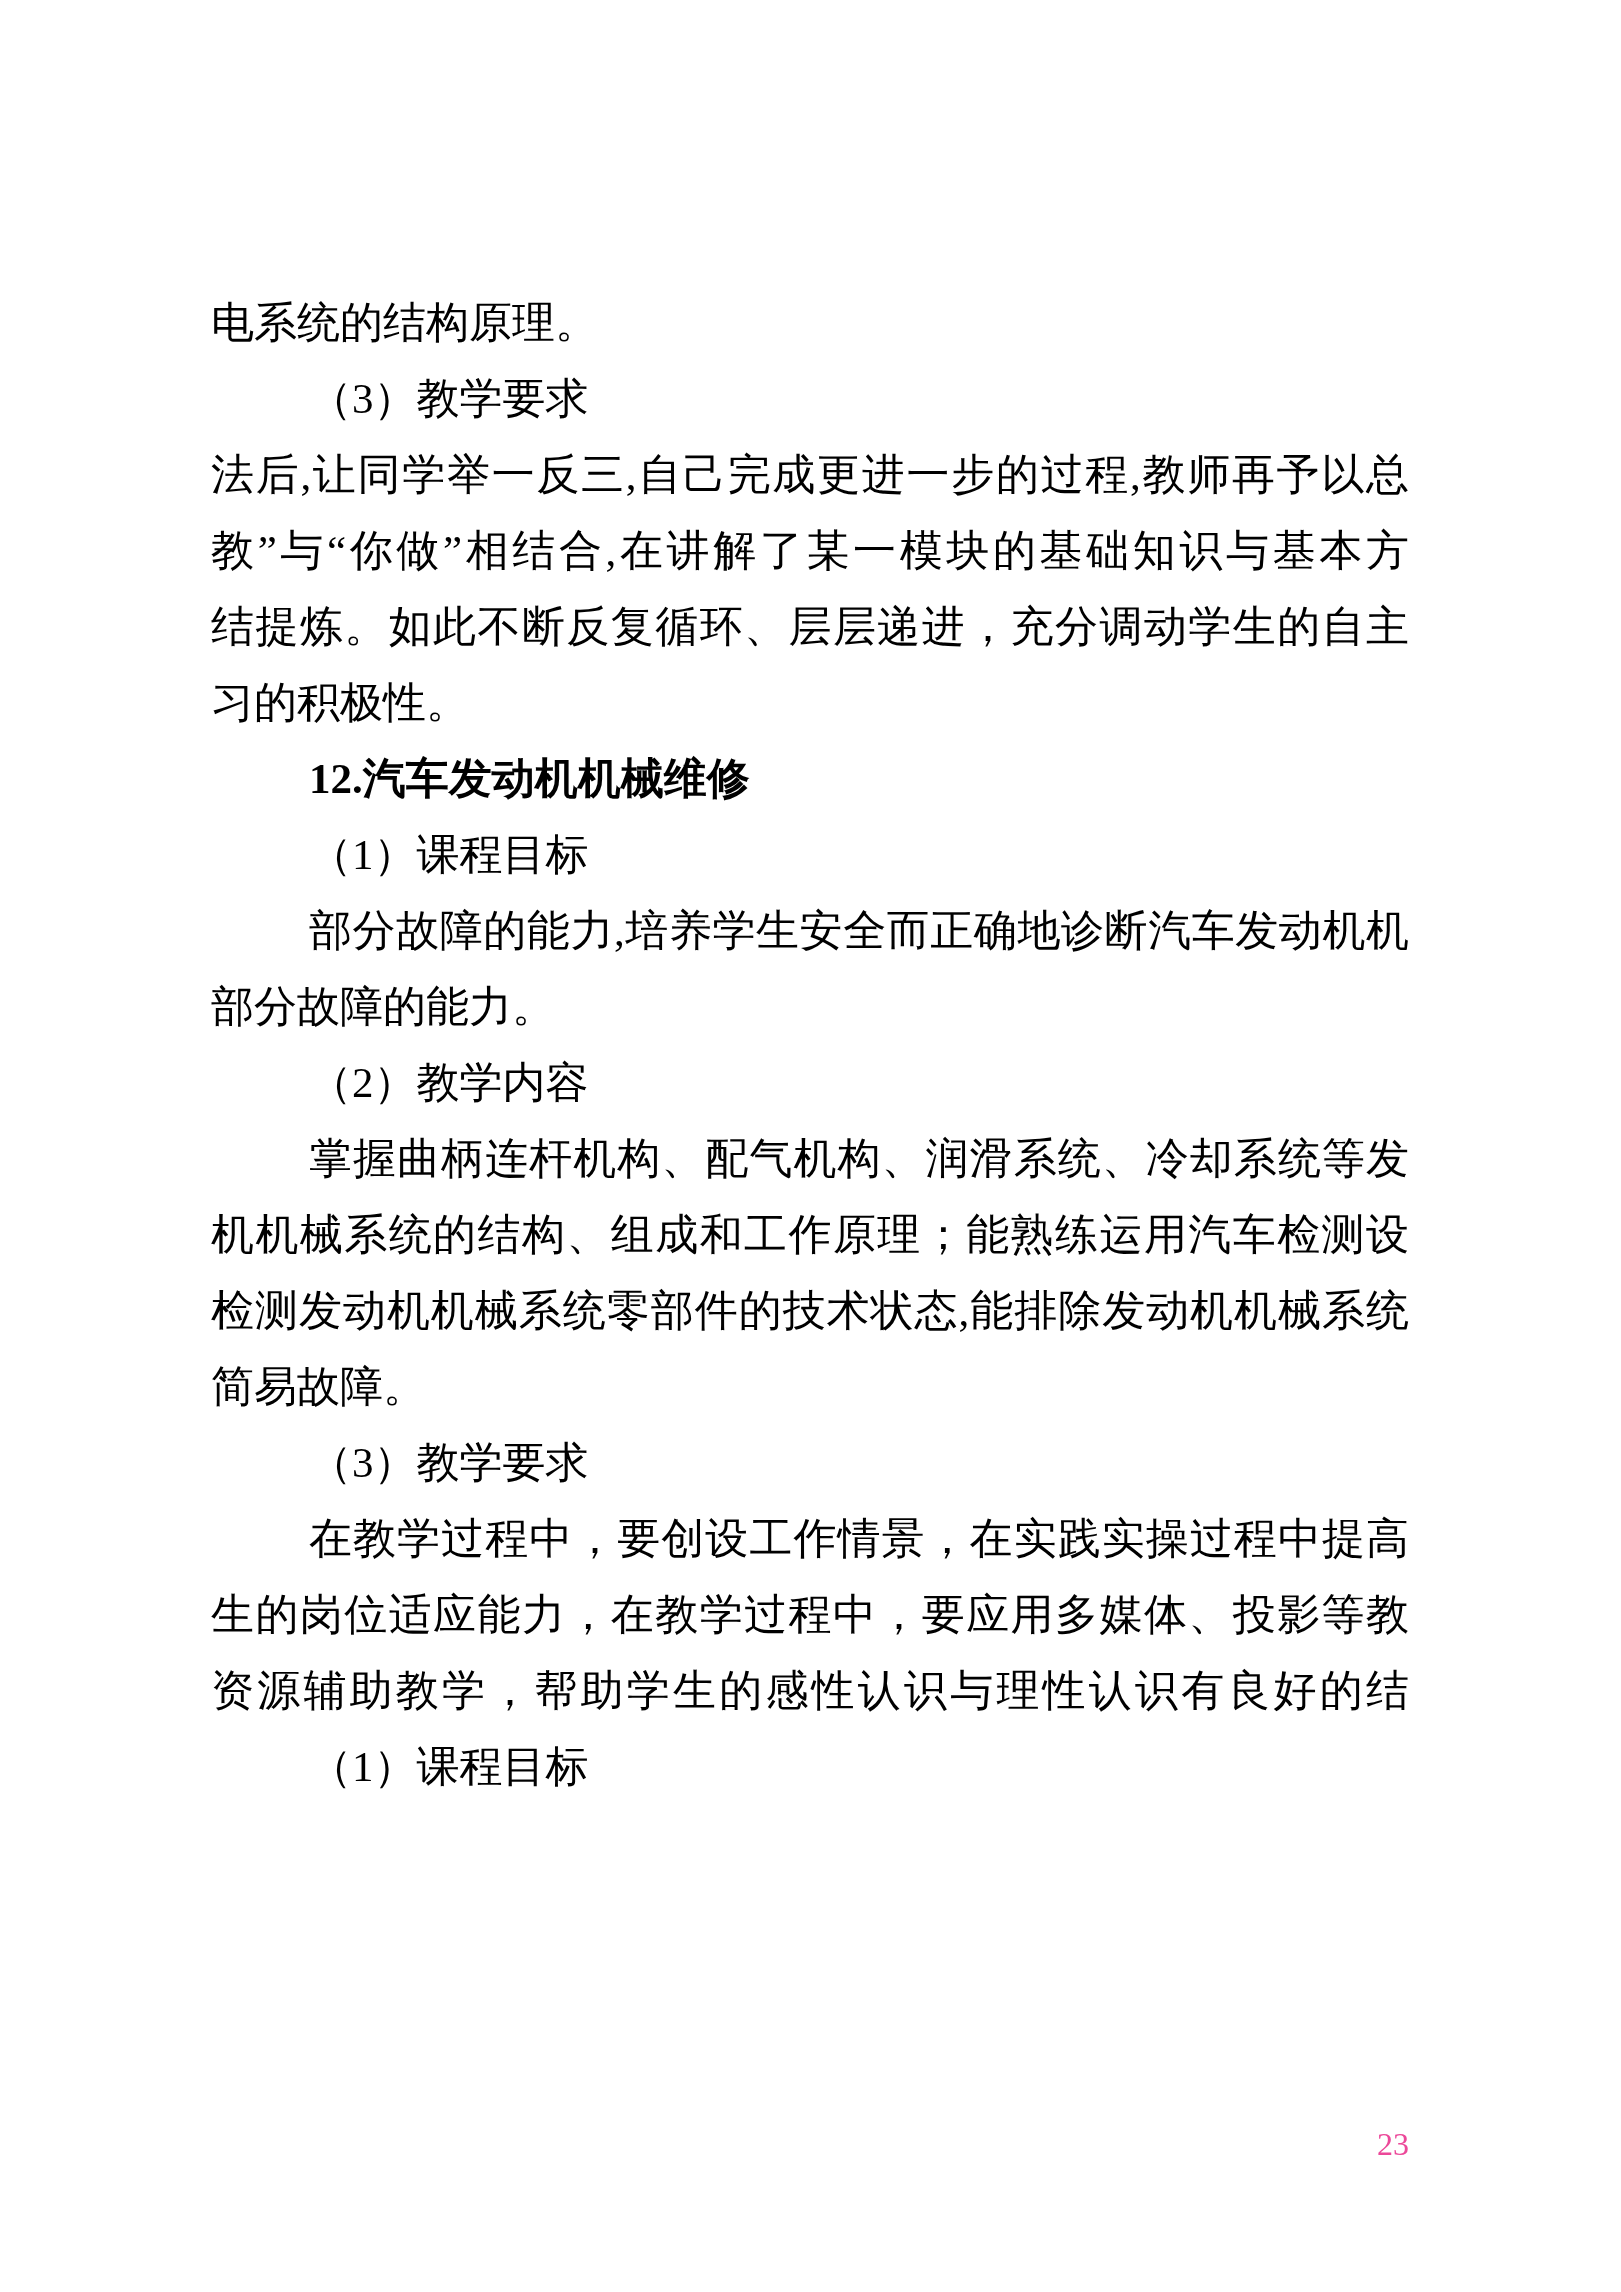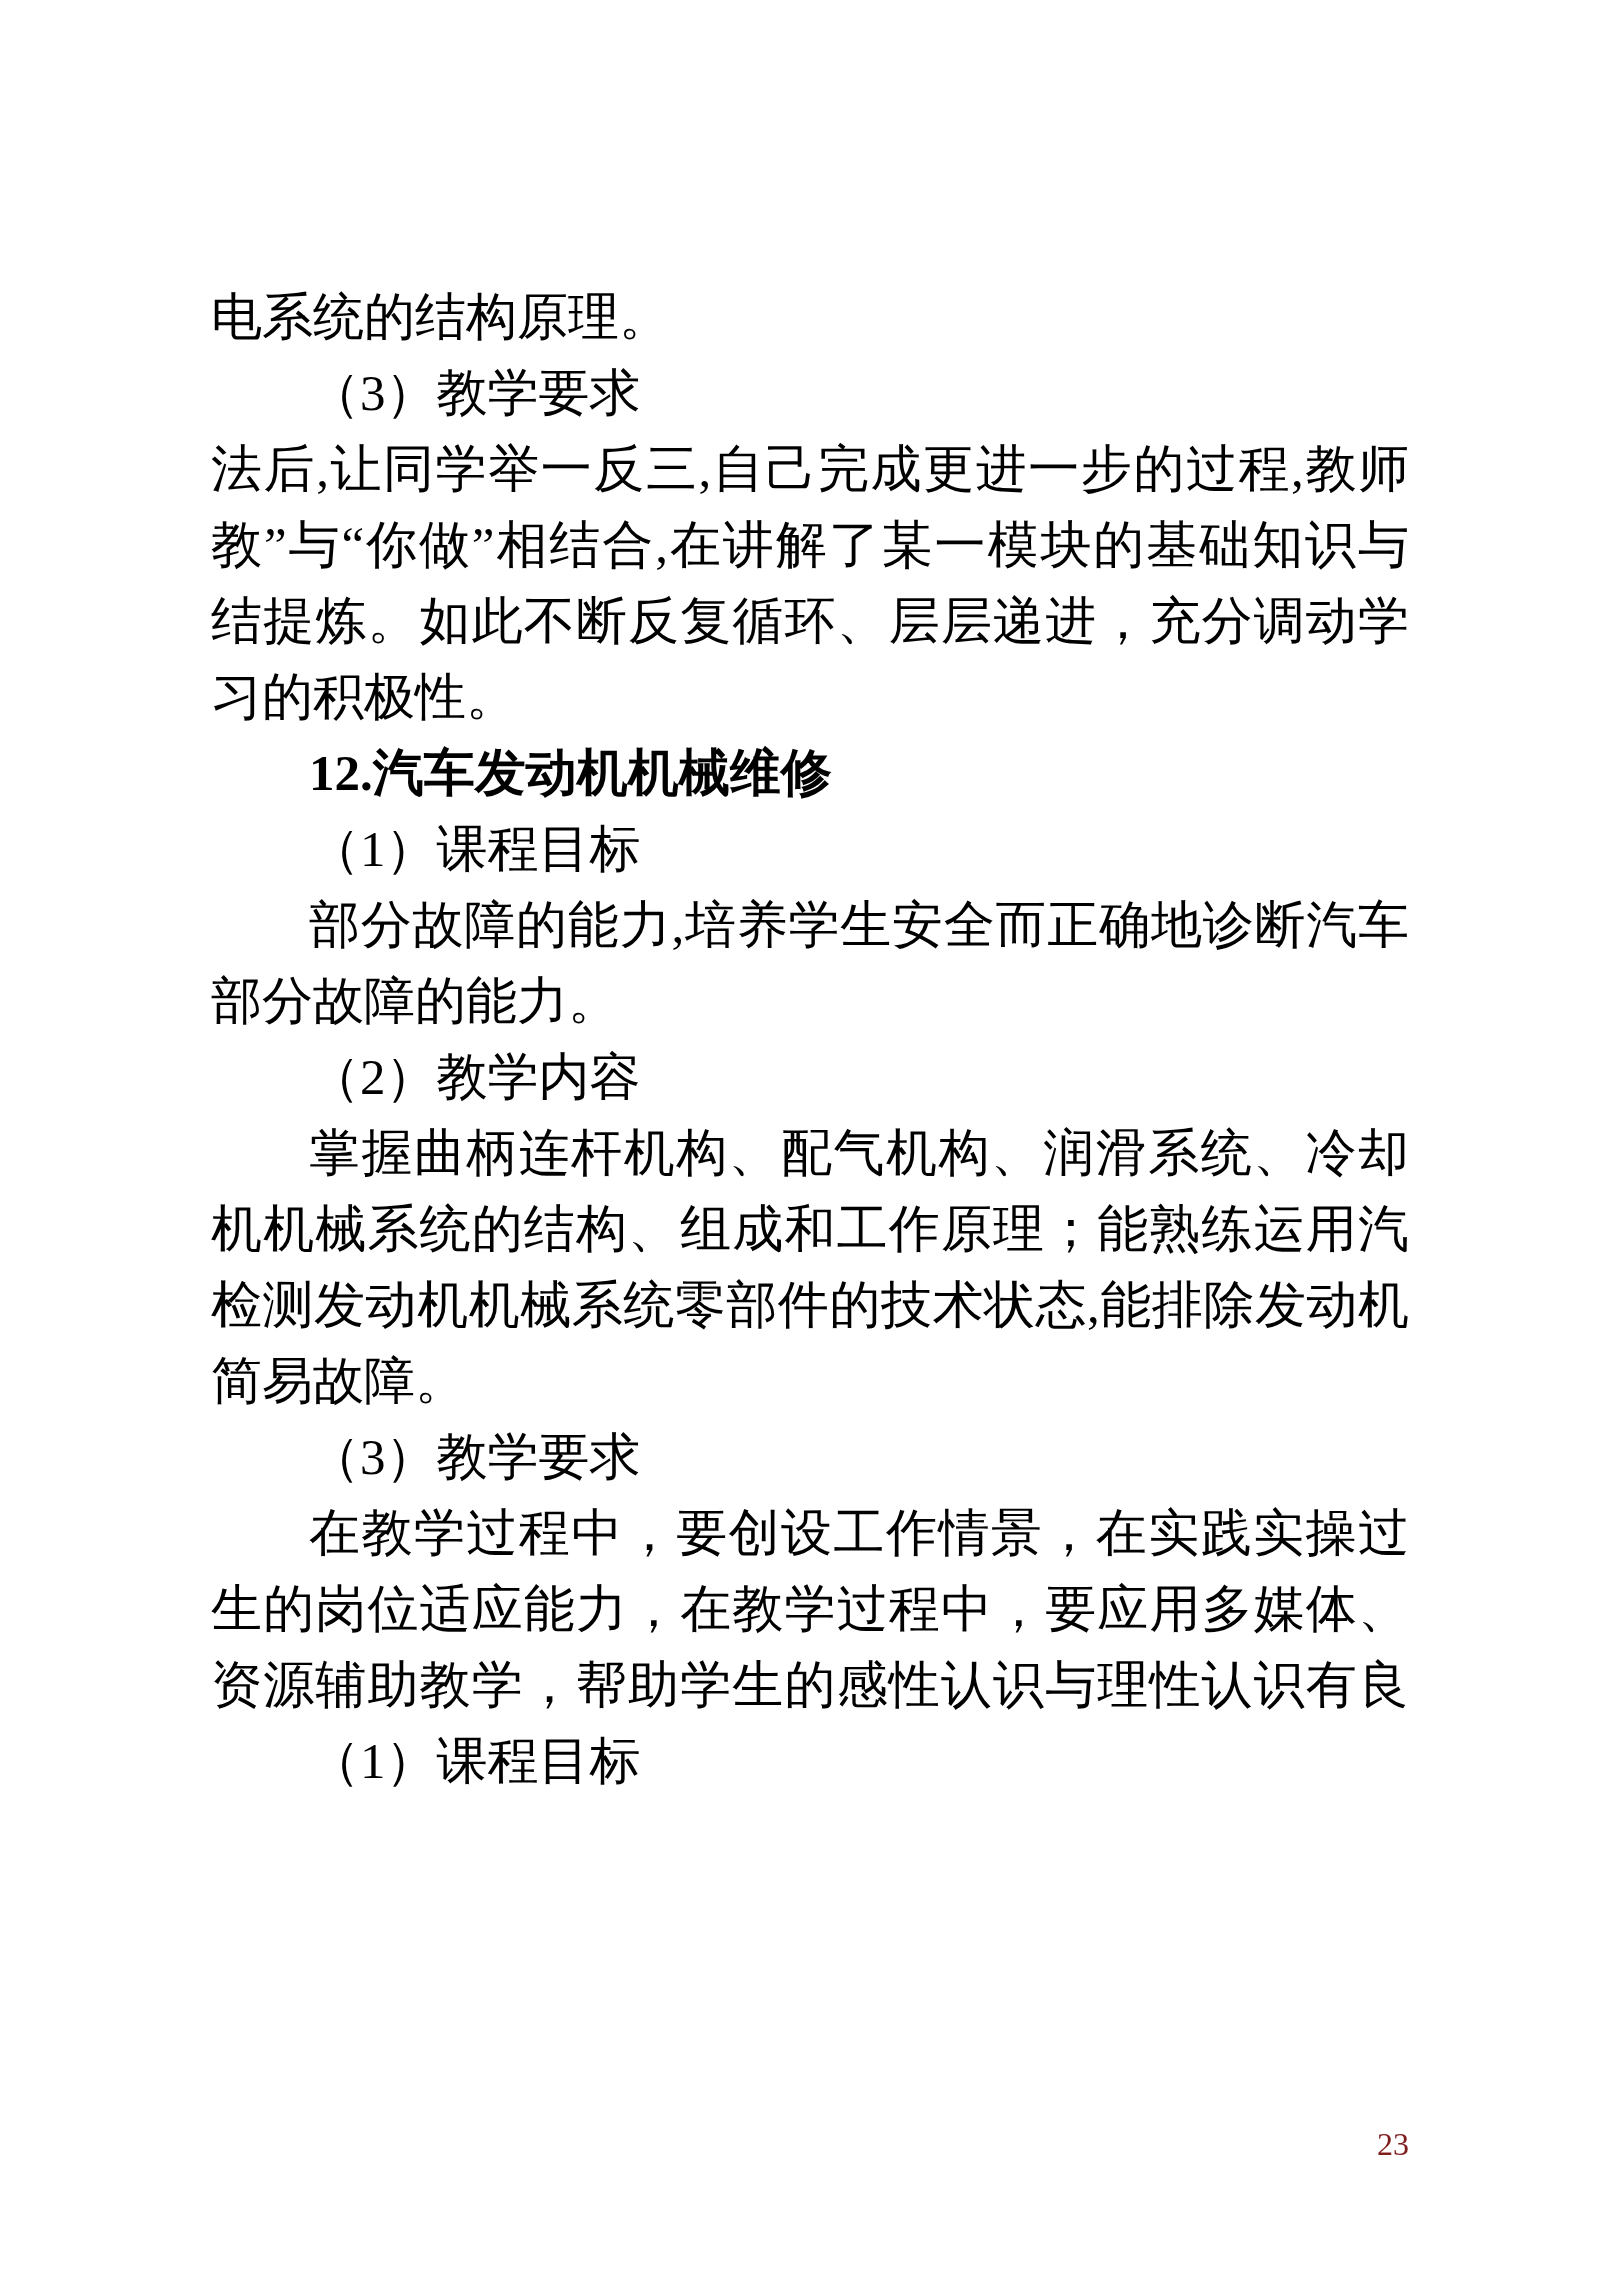--- a/index.html
+++ b/index.html
@@ -13,23 +13,23 @@
     height: 2293px;
     background: #ffffff;
     margin: 0 auto;
     font-family: "Liberation Serif", "DejaVu Serif", serif;
     color: #000000;
     overflow: hidden;
   }
   .text-block {
     position: absolute;
     left: 211px;
-    top: 279px;
+    top: 285px;
     width: 1198px;
-    font-size: 51px;
+    font-size: 43px;
     line-height: 76px;
   }
   .line {
     height: 76px;
     overflow: hidden;
   }
   .line.fill {
     text-align: justify;
     text-align-last: justify;
   }
@@ -38,21 +38,21 @@
   }
   .line.bold {
     font-weight: bold;
   }
   .page-number {
     position: absolute;
     top: 2125px;
     left: 1377px;
     font-size: 32px;
     line-height: 39px;
-    color: #7f1d1d;
+    color: #ec4899;
   }
 </style>
 </head>
 <body>
 
 <div class="page">
   <div class="text-block">
       <div class="line plain">电系统的结构原理。</div>
       <div class="line indent">（3）教学要求</div>
       <div class="line fill">法后,让同学举一反三,自己完成更进一步的过程,教师再予以总</div>

